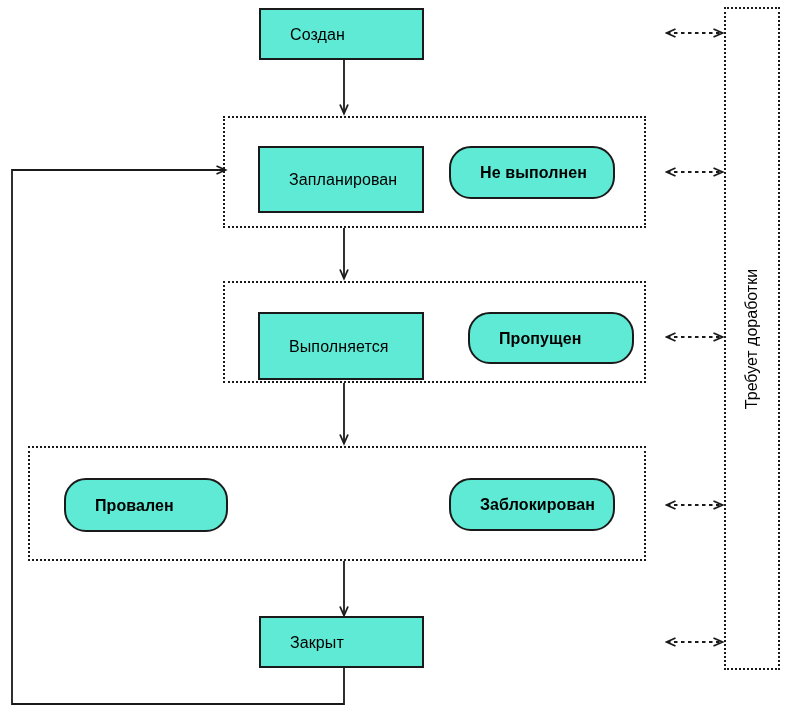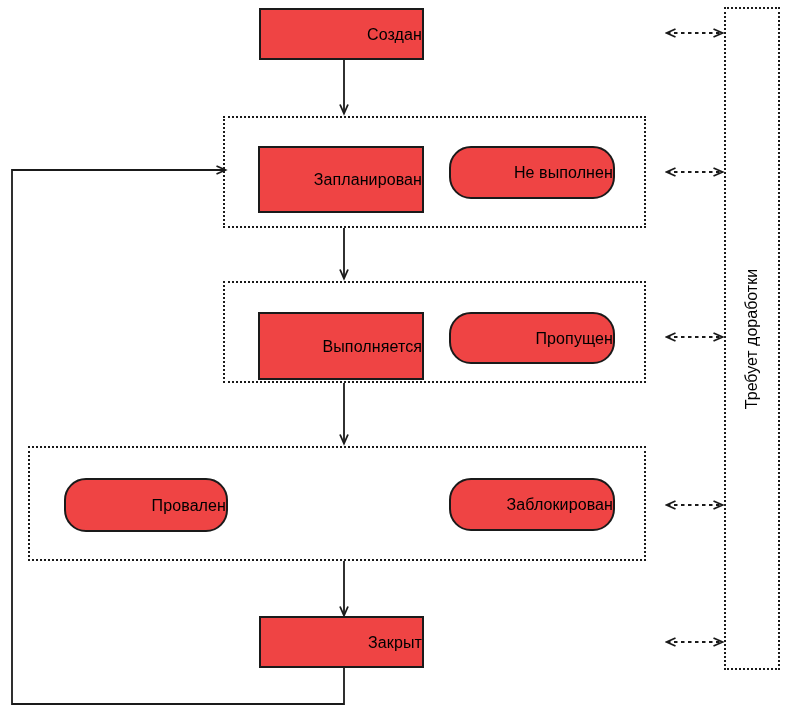--- a/index.html
+++ b/index.html
@@ -19,33 +19,33 @@
     position: absolute;
     left: 0;
     top: 0;
     width: 794px;
     height: 713px;
   }
   .node {
     position: absolute;
     box-sizing: border-box;
     border: 2px solid #1a1a1a;
-    background: #ef4444;
+    background: #5eead4;
     display: flex;
     align-items: center;
-    justify-content: flex-end;
+    justify-content: flex-start;
     text-align: center;
     color: #000000;
     font-size: 16px;
     line-height: 19px;
     letter-spacing: 0.1px;
     padding-left: 29px;
   }
   .node.bold {
-    font-weight: normal;
+    font-weight: bold;
     border-radius: 22px;
   }
   .group-box {
     position: absolute;
     box-sizing: border-box;
     border: 2px dotted #1a1a1a;
     background: transparent;
   }
   .rework-label {
     position: absolute;
@@ -115,21 +115,21 @@
   </div>
 
   <div class="node bold" style="left:449px; top:146px; width:166px; height:53px;">
     <span>Не выполнен</span>
   </div>
 
   <div class="node" style="left:258px; top:312px; width:166px; height:68px;">
     <span>Выполняется</span>
   </div>
 
-  <div class="node bold" style="left:449px; top:312px; width:166px; height:52px;">
+  <div class="node bold" style="left:468px; top:312px; width:166px; height:52px;">
     <span>Пропущен</span>
   </div>
 
   <div class="node bold" style="left:64px; top:478px; width:164px; height:54px;">
     <span>Провален</span>
   </div>
 
 
   <div class="node" style="left:259px; top:616px; width:165px; height:52px;">
     <span>Закрыт</span>

